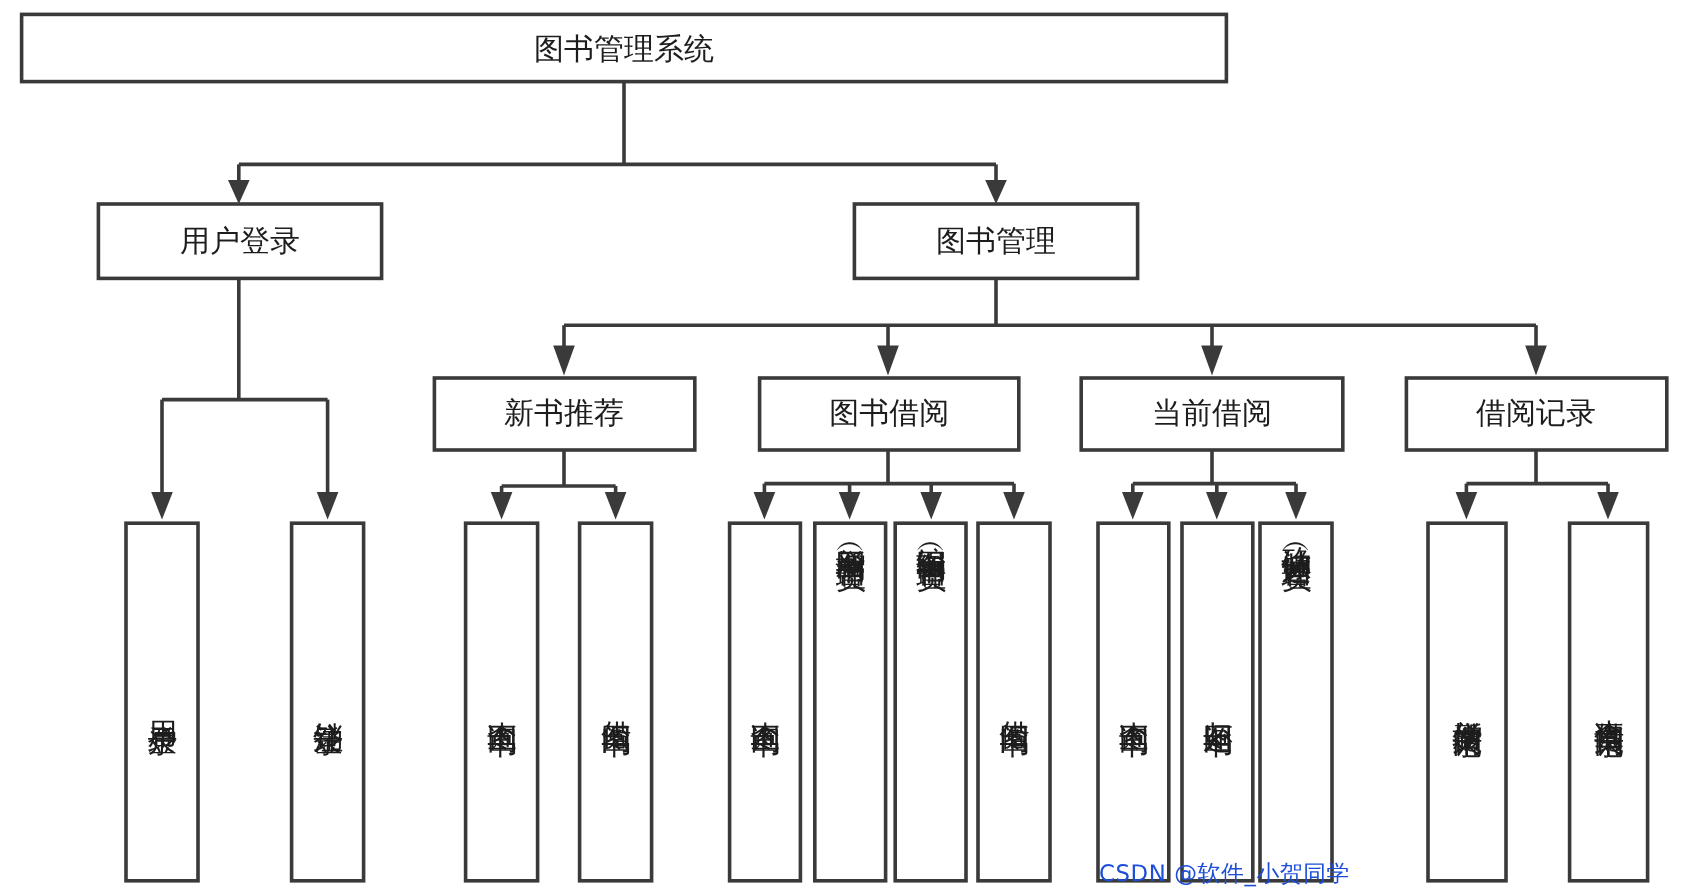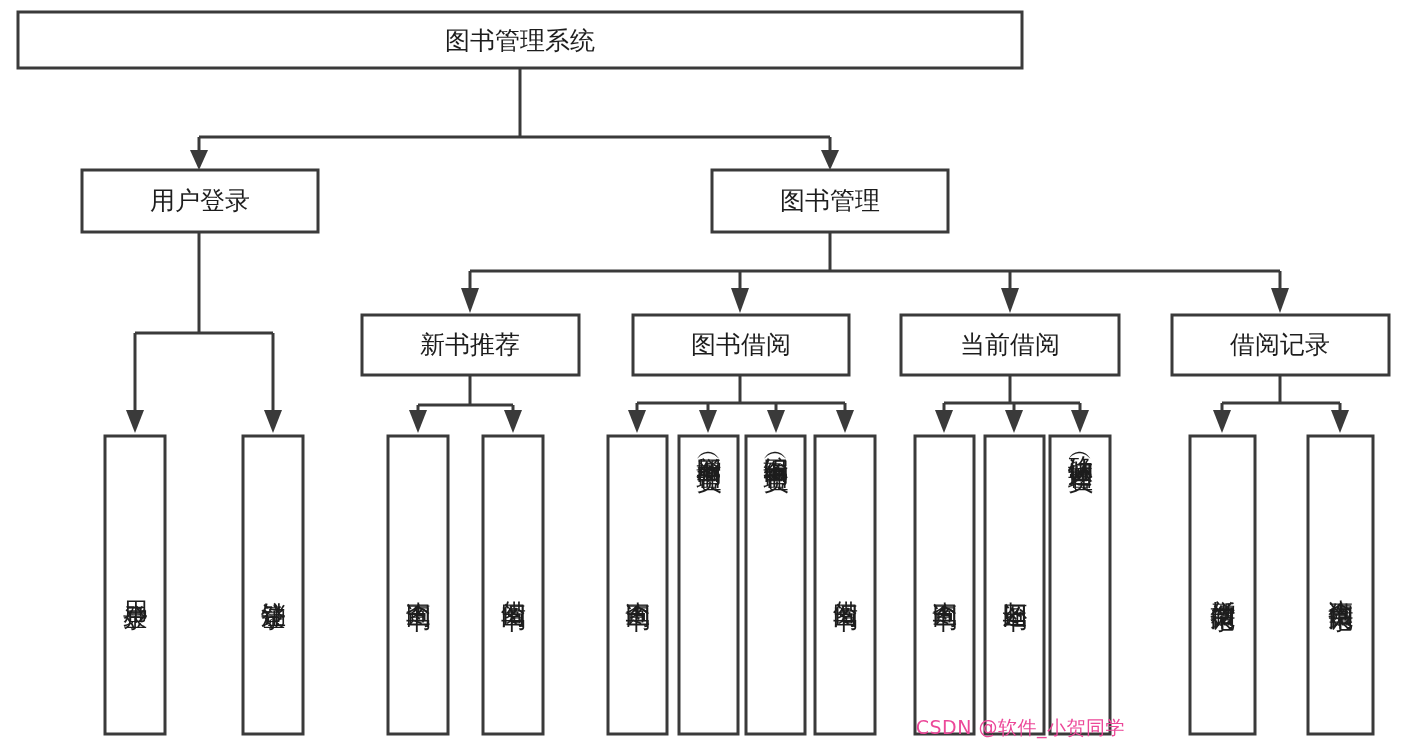--- a/index.html
+++ b/index.html
@@ -70,21 +70,21 @@
     letter-spacing: 2px;
     color: #1d1d1d;
     white-space: nowrap;
   }
   .watermark {
     position: absolute;
     right: 12px;
     bottom: 6px;
     font-family: "DejaVu Sans", "Liberation Sans", sans-serif;
     font-size: 19px;
-    color: #ec4899;
+    color: #1d4ed8;
     letter-spacing: 0.5px;
     white-space: nowrap;
   }
 </style>
 </head>
 <body>
 
 <div id="diagram-root">
 
   <svg class="flow" viewBox="0 0 1405 747" xmlns="http://www.w3.org/2000/svg">

